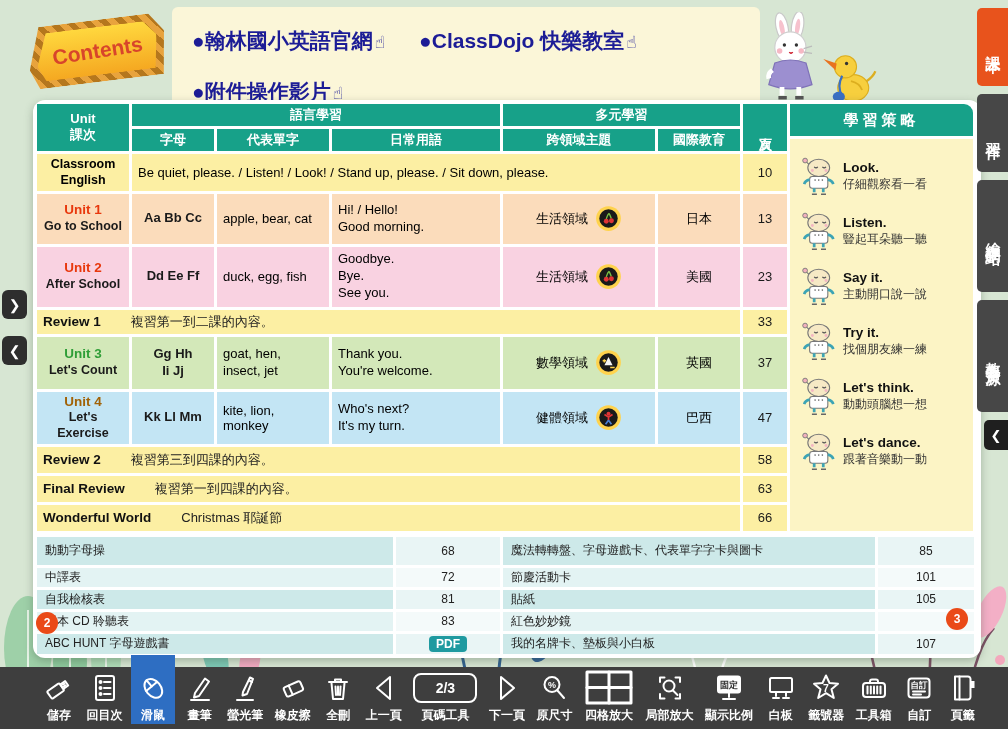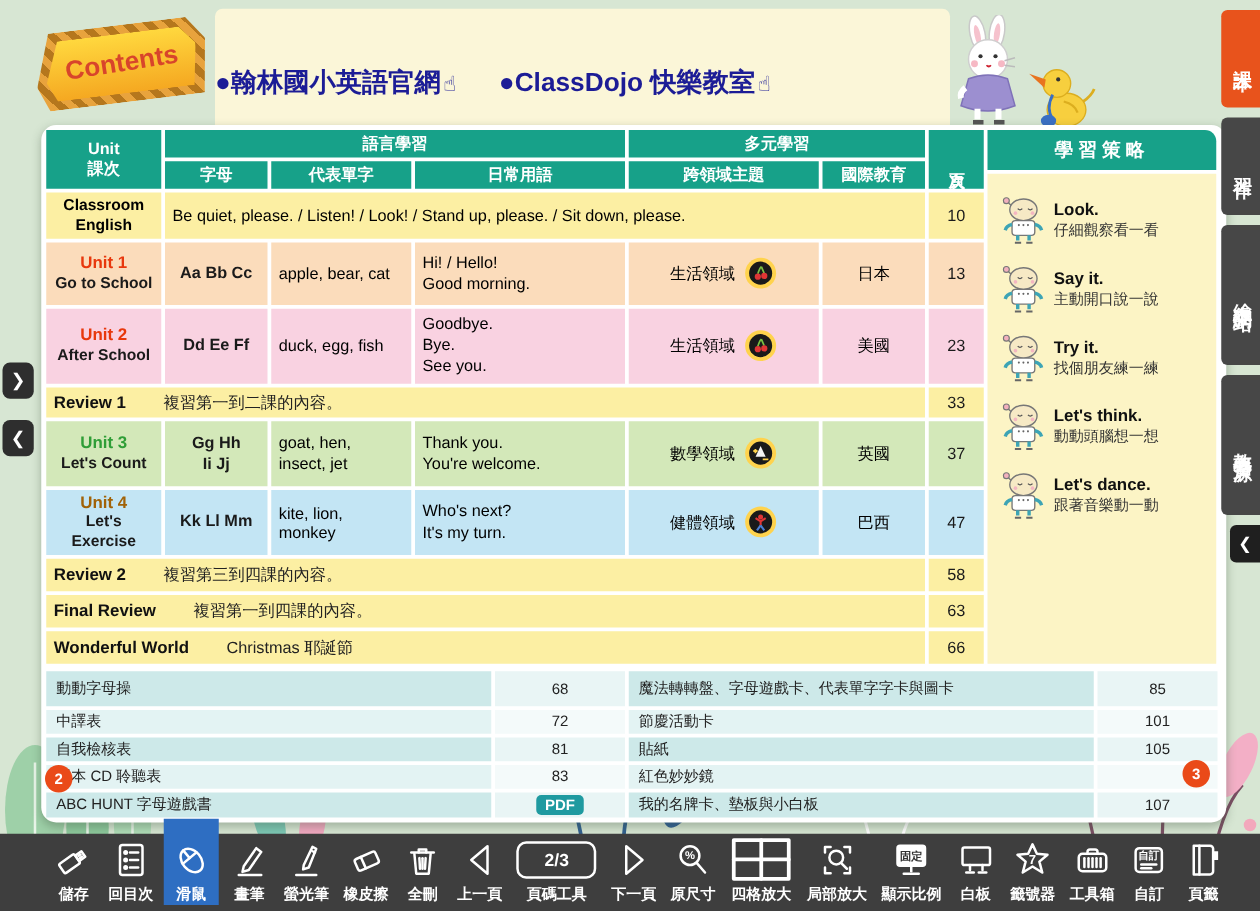--- a/index.html
+++ b/index.html
@@ -13,21 +13,21 @@
     transform:rotate(-7deg);
     clip-path:polygon(10% 0,90% 0,100% 30%,96% 100%,6% 100%,0 68%);
     background:repeating-linear-gradient(50deg,#b5771d 0 6px,#e8a33d 6px 12px);
     display:flex; align-items:center; justify-content:center; }
   .contents-badge .inner { width:122px; height:48px;
     clip-path:polygon(10% 0,90% 0,100% 30%,96% 100%,6% 100%,0 68%);
     background:linear-gradient(180deg,#ffd83e,#f5a821);
     display:flex; align-items:center; justify-content:center; }
   .contents-badge .txt { font-size:21px; font-weight:bold; color:#d8452b; transform:rotate(-2deg); }
   .links-box { position:absolute; left:172px; top:7px; width:588px; height:114px;
-    background:#fbf6d8; border-radius:6px; padding:8px 0 4px;
+    background:#fbf6d8; border-radius:6px; padding:8px 20px 4px;
     display:flex; flex-direction:column; justify-content:space-around; }
   .links-row { display:flex; gap:34px; }
   .link { font-size:21px; font-weight:bold; color:#1c1c96; cursor:pointer; white-space:nowrap; }
   .hand { font-size:17px; color:#1c1c96; margin-left:2px; }
   .mascot { position:absolute; z-index:2; }
 
   
   .larrow { position:absolute; left:2px; width:25px; height:29px; background:#2e2e2e; color:#fff;
     border-radius:6px; display:flex; align-items:center; justify-content:center;
     font-size:14px; font-weight:bold; z-index:5; cursor:pointer; }
@@ -154,20 +154,23 @@
   <div class="contents-badge">
     <div class="inner">
         <span class="txt">Contents</span>
       </div>
   </div>
   <div class="links-box">
     <div class="links-row">
       <span class="link"><span>●翰林國小英語官網</span><span class="hand">☝</span></span>
       <span class="link"><span>●ClassDojo 快樂教室</span><span class="hand">☝</span></span>
     </div>
+    <div class="links-row">
+      <span class="link"><span>●附件操作影片</span><span class="hand">☝</span></span>
+    </div>
   </div>
   <svg class="mascot" style="left:758px;top:12px;" width="72" height="90" viewBox="0 0 60 74">
     <ellipse cx="20" cy="12" rx="5" ry="12" fill="#fff" stroke="#c9c9c9" transform="rotate(-12 20 12)"></ellipse>
     <ellipse cx="20" cy="13" rx="2" ry="7" fill="#f6c2cd" transform="rotate(-12 20 13)"></ellipse>
     <ellipse cx="33" cy="11" rx="5" ry="12" fill="#fff" stroke="#c9c9c9" transform="rotate(8 33 11)"></ellipse>
     <ellipse cx="33" cy="12" rx="2" ry="7" fill="#f6c2cd" transform="rotate(8 33 12)"></ellipse>
     <circle cx="27" cy="29" r="13" fill="#fff" stroke="#cfcfcf"></circle>
     <circle cx="22" cy="27" r="1.4" fill="#333"></circle>
       <circle cx="32" cy="27" r="1.4" fill="#333"></circle>
     <circle cx="18" cy="32" r="2.3" fill="#f6b8c4"></circle>
@@ -359,20 +362,29 @@
     <div class="strategy">
       <div class="strategy-head">學習策略</div>
       <div class="strategy-body">
         <div class="strat-item">
           <svg class="robot">
               <use href="#robot"></use>
             </svg>
           <div>
               <div class="strat-en">Look.</div>
               <div class="strat-zh">仔細觀察看一看</div>
+            </div>
+        </div>
+        <div class="strat-item">
+          <svg class="robot">
+              <use href="#robot"></use>
+            </svg>
+          <div>
+              <div class="strat-en">Listen.</div>
+              <div class="strat-zh">豎起耳朵聽一聽</div>
             </div>
         </div>
         <div class="strat-item">
           <svg class="robot">
               <use href="#robot"></use>
             </svg>
           <div>
               <div class="strat-en">Say it.</div>
               <div class="strat-zh">主動開口說一說</div>
             </div>

